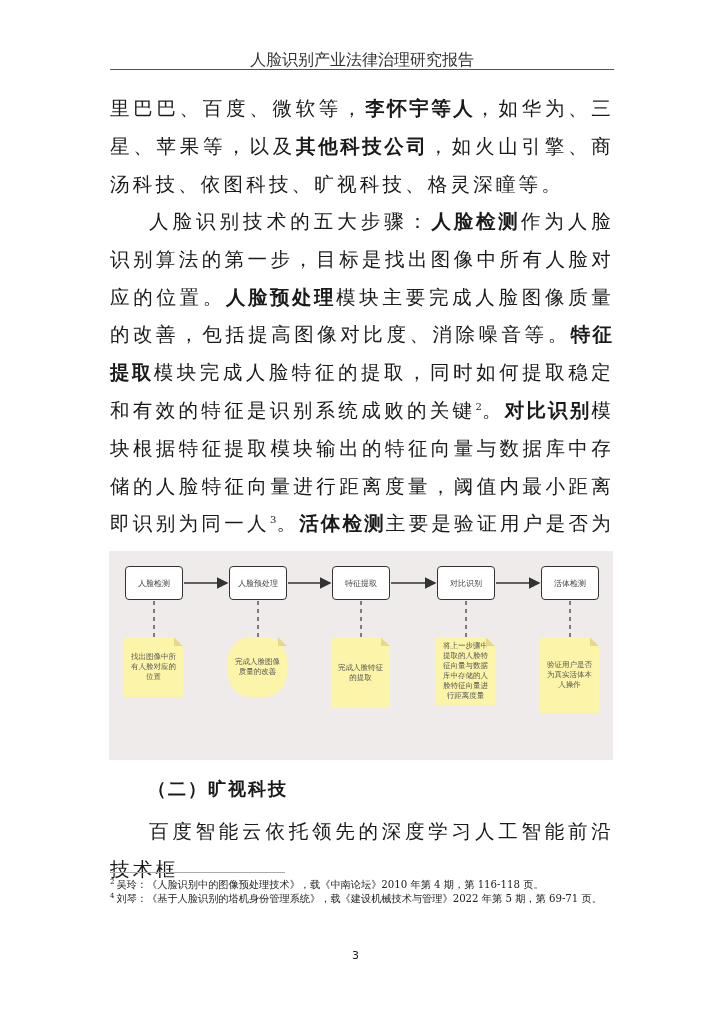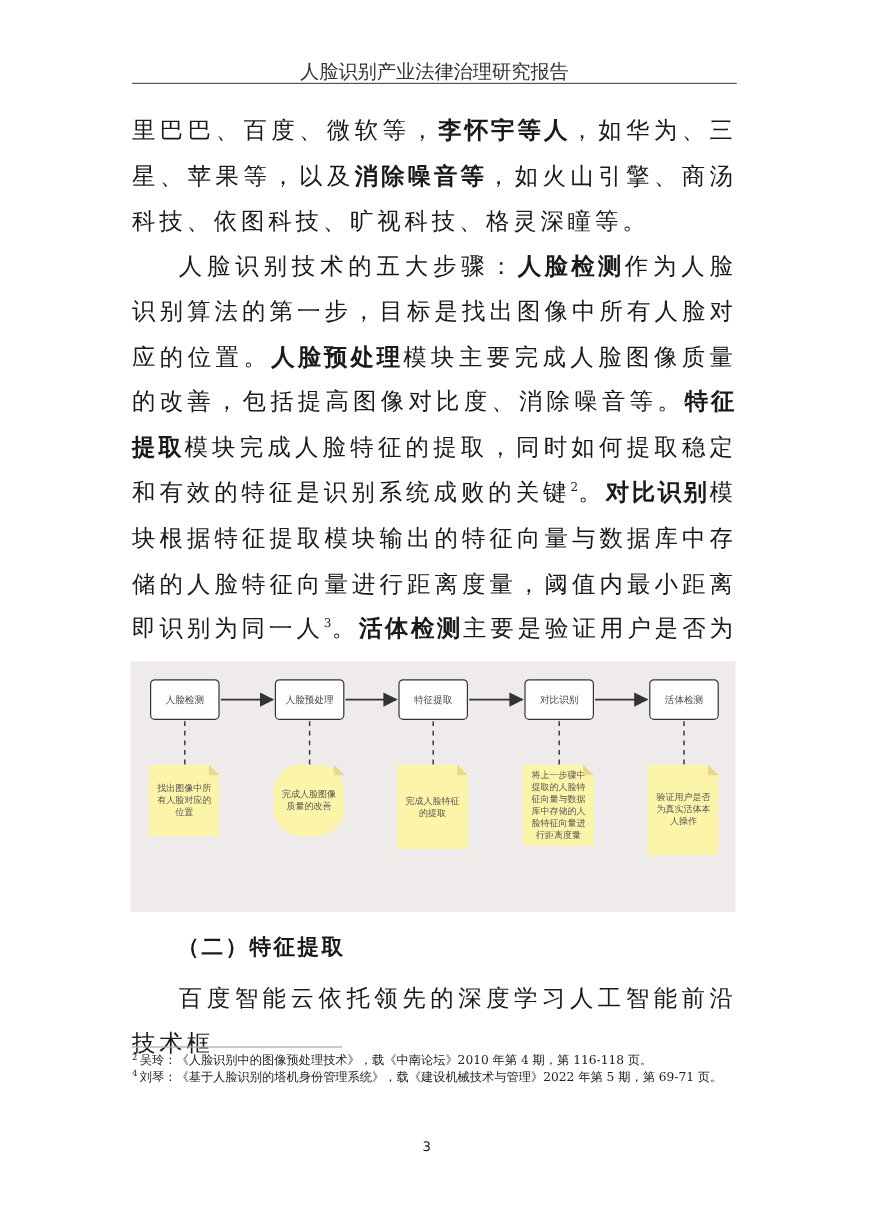--- a/index.html
+++ b/index.html
@@ -32,21 +32,21 @@
   .page-number { position: absolute; left: 352px; top: 949px; font-size: 11px; font-family: "DejaVu Sans", sans-serif; }
 </style>
 </head>
 <body>
 
 <div>
   <div class="header">人脸识别产业法律治理研究报告</div>
   <div class="header-rule"></div>
 </div>
 
-<div class="body-text" style="top:90px;"><span>里巴巴、百度、微软等，</span><b>李怀宇等人</b><span>，如华为、三星、苹果等，以及</span><b>消除噪音等</b><span>，如火山引擎、商汤科技、依图科技、旷视科技、格灵深瞳等。</span></div>
+<div class="body-text" style="top:90px;"><span>里巴巴、百度、微软等，</span><b>李怀宇等人</b><span>，如华为、三星、苹果等，以及</span><b>其他科技公司</b><span>，如火山引擎、商汤科技、依图科技、旷视科技、格灵深瞳等。</span></div>
 <div class="body-text indent" style="top:203px;"><span>人脸识别技术的五大步骤：</span><b>人脸检测</b><span>作为人脸识别算法的第一步，目标是找出图像中所有人脸对应的位置。</span><b>人脸预处理</b><span>模块主要完成人脸图像质量的改善，包括提高图像对比度、消除噪音等。</span><b>特征提取</b><span>模块完成人脸特征的提取，同时如何提取稳定和有效的特征是识别系统成败的关键</span><sup>2</sup><span>。</span><b>对比识别</b><span>模块根据特征提取模块输出的特征向量与数据库中存储的人脸特征向量进行距离度量，阈值内最小距离即识别为同一人</span><sup>3</sup><span>。</span><b>活体检测</b><span>主要是验证用户是否为真实活体本人操作，通过眨眼、张嘴、摇头或点头等动作进行判别</span><sup>4</sup><span>。</span></div>
 
 <div class="diagram">
   <svg width="504" height="209" style="position:absolute;left:0;top:0;">
     <defs>
       <marker id="arr" markerWidth="8" markerHeight="8" refX="7" refY="4" orient="auto">
         <path d="M0,0 L8,4 L0,8 z" fill="#333"></path>
       </marker>
     </defs>
     <line x1="75" y1="32" x2="118" y2="32" stroke="#333" stroke-width="1.5" marker-end="url(#arr)"></line>
@@ -81,21 +81,21 @@
   <div class="note" style="left:327px;top:86px;height:68px;">
     <span class="fold"></span>
     <span>将上一步骤中提取的人脸特征向量与数据库中存储的人脸特征向量进行距离度量</span>
   </div>
   <div class="note" style="left:431px;top:86px;height:76px;">
     <span class="fold"></span>
     <span>验证用户是否为真实活体本人操作</span>
   </div>
 </div>
 
-<div class="section-heading">（二）特征提取</div>
+<div class="section-heading">（二）旷视科技</div>
 <div class="body-text indent" style="top:813px;">百度智能云依托领先的深度学习人工智能前沿技术框</div>
 
 <div class="fn-rule"></div>
 <div class="footnotes">
   <div class="fn"><sup>2</sup><span>吴玲：《人脸识别中的图像预处理技术》，载《中南论坛》2010 年第 4 期，第 116-118 页。</span></div>
   <div class="fn"><sup>4</sup><span>刘琴：《基于人脸识别的塔机身份管理系统》，载《建设机械技术与管理》2022 年第 5 期，第 69-71 页。</span></div>
 </div>
 
 <div class="page-number">3</div>
 

